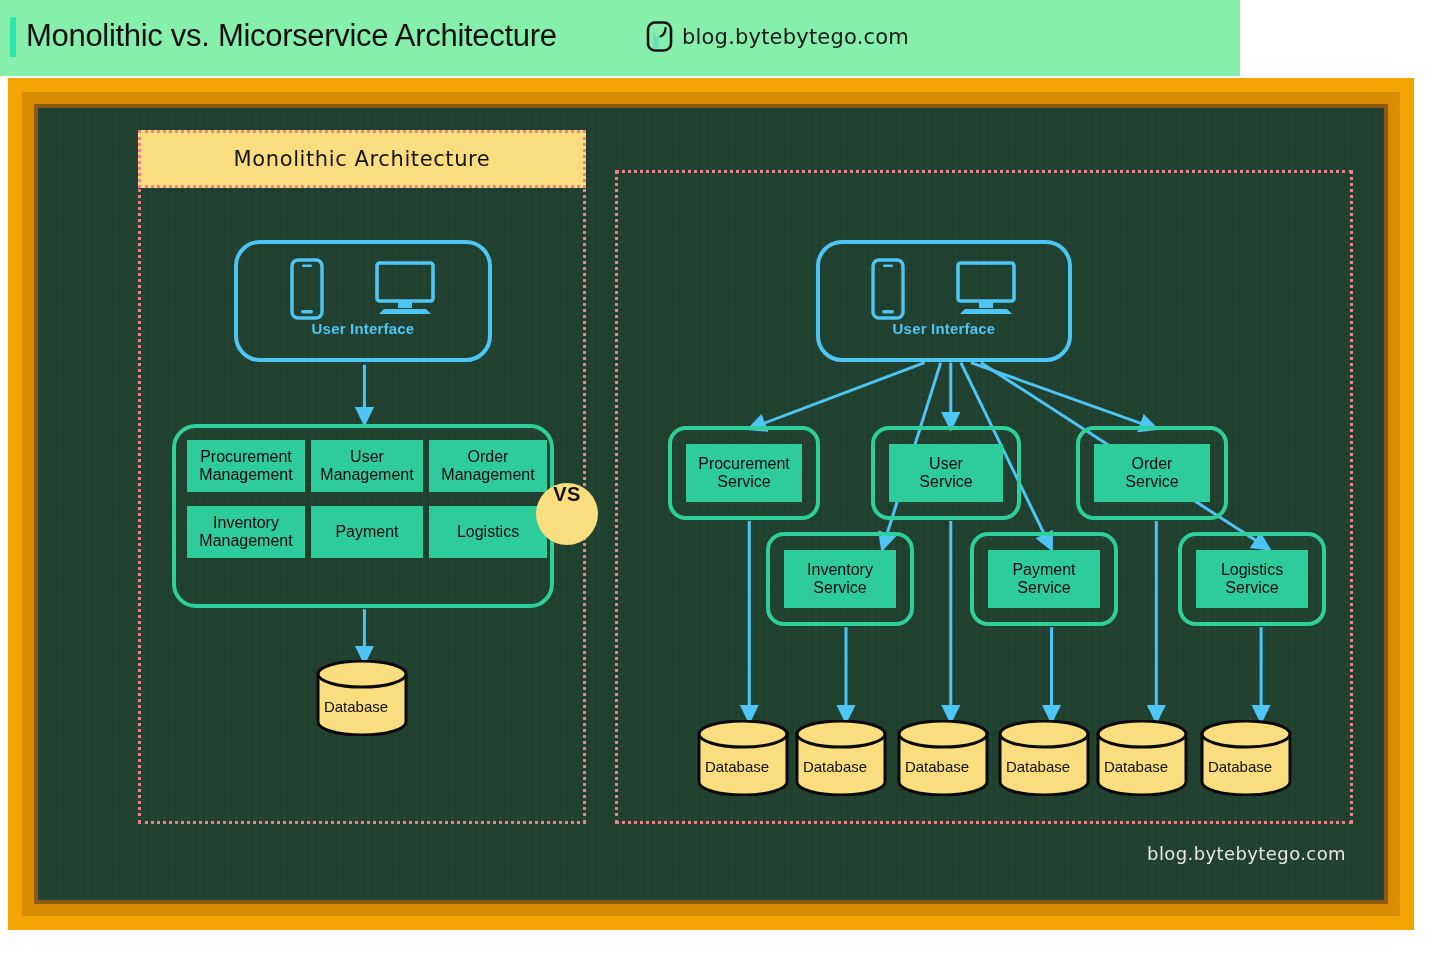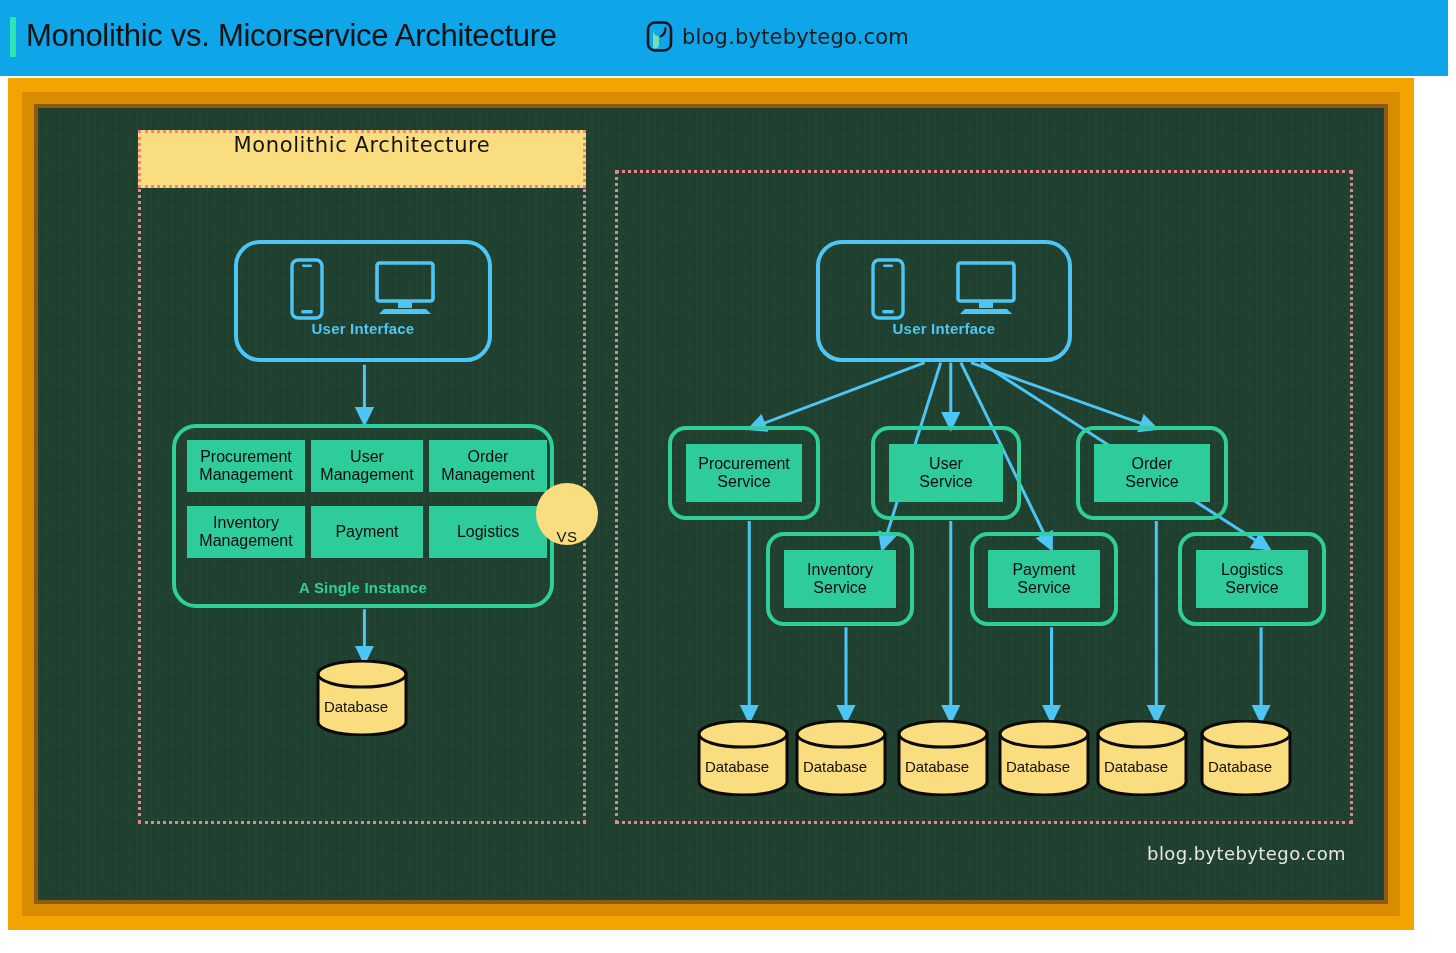--- a/index.html
+++ b/index.html
@@ -5,21 +5,21 @@
   * { box-sizing: border-box; margin: 0; padding: 0; }
   html, body {
     width: 1456px; height: 953px;
     background: #ffffff;
     font-family: "Liberation Sans", sans-serif;
     overflow: hidden;
   }
   #page { position: relative; width: 1456px; height: 953px; background: #ffffff; }
 
   
-  #topbar { position: absolute; left: 0; top: 0; width: 1448px; height: 76px; background: #0ea5e9; }
+  #topbar { position: absolute; left: 0; top: 0; width: 1240px; height: 76px; background: #86efac; }
   #accent-bar {
     position: absolute; left: 10px; top: 17px; width: 6px; height: 40px;
     background: #2ee6b0; border-radius: 1px;
   }
   #page-title {
     position: absolute; left: 26px; top: 18px;
     font-size: 31px; color: #111111; letter-spacing: -0.3px; white-space: nowrap;
   }
   #brand { position: absolute; left: 646px; top: 21px; display: flex; align-items: center; gap: 9px; }
   #brand-logo { width: 27px; height: 31px; flex: 0 0 auto; }
@@ -41,21 +41,21 @@
       repeating-linear-gradient(90deg, rgba(255,255,255,0.017) 0 2px, rgba(0,0,0,0) 2px 7px),
       repeating-linear-gradient(0deg, rgba(255,255,255,0.012) 0 2px, rgba(0,0,0,0) 2px 9px),
       #20402f;
     overflow: hidden;
   }
 
   
   .panel-header {
     position: absolute; background: #fadd7e;
     border: 3px dotted #f0808c;
-    display: flex; align-items: flex-start; justify-content: center;
+    display: flex; align-items: center; justify-content: center;
   }
   .panel-header span {
     font-family: "DejaVu Sans", sans-serif;
     font-size: 21px; color: #141414; letter-spacing: 0.6px;
   }
   
   .region-box {
     position: absolute; border: 3px dotted #f0808c; background: transparent;
   }
 
@@ -95,22 +95,22 @@
   
   .db { position: absolute; }
   .db-label {
     position: absolute; left: 0; right: 12px; text-align: center;
     color: #111111; font-size: 15px; pointer-events: none;
   }
 
   
   #vs-badge {
     position: absolute; width: 62px; height: 62px; border-radius: 50%;
-    background: #fadd7e; display: flex; align-items: flex-end; justify-content: center;
-    color: #111111; font-size: 15px; font-weight: normal; letter-spacing: 0.5px;
+    background: #fadd7e; display: flex; align-items: flex-start; justify-content: center;
+    color: #111111; font-size: 20px; font-weight: bold; letter-spacing: 0.5px;
   }
 
   
   #board-watermark {
     position: absolute; right: 38px; bottom: 36px;
     font-family: "DejaVu Sans", sans-serif;
     color: #e8e8e0; font-size: 18px; letter-spacing: 0.4px;
   }
 
   
@@ -202,21 +202,20 @@
       </div>
       <div class="mono-cell" style="left:11px; top:78px; width:118px; height:52px;">
         <div><span>Inventory</span><br><span>Management</span></div>
       </div>
       <div class="mono-cell" style="left:135px; top:78px; width:112px; height:52px;">
         <div><span>Payment</span></div>
       </div>
       <div class="mono-cell" style="left:253px; top:78px; width:118px; height:52px;">
         <div><span>Logistics</span></div>
       </div>
-      <div id="mono-instance-label">A Single Instance</div>
     </div>
 
     <div class="db" style="left:277px; top:552px; width:94px; height:76px;">
       <svg width="94" height="76" viewBox="0 0 94 76">
         <path d="M3,14 L3,62 A44,13 0 0 0 91,62 L91,14 Z" fill="#fadd7e" stroke="#0a0a0a" stroke-width="3"></path>
         <ellipse cx="47" cy="14" rx="44" ry="13" fill="#fadd7e" stroke="#0a0a0a" stroke-width="3"></ellipse>
       </svg>
       <div class="db-label" style="top:38px;">Database</div>
     </div>
 

